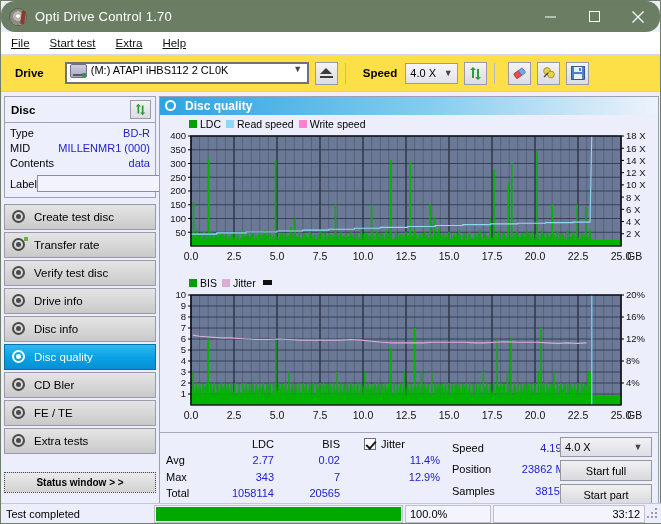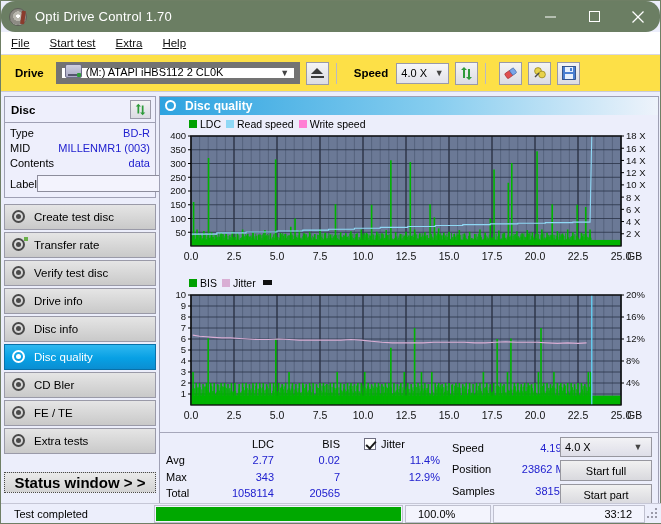--- a/index.html
+++ b/index.html
@@ -57,23 +57,23 @@
   .menu-item u { text-decoration:underline; }
 
   
   .toolbar {
     height:37px; background:#fde047;
     display:flex; align-items:center; padding:0 6px;
     border-bottom:1px solid #c9cada;
   }
   .lbl-bold { font-weight:bold; font-size:11.5px; color:#000; }
   .drive-combo {
-    display:flex; align-items:flex-end;
-    height:22px; width:244px; margin-left:12px;
-    background:#ffffff; border:6px solid #737373;
+    display:flex; align-items:flex-start;
+    height:22px; width:244px; margin-left:21px;
+    background:#ffffff; border:2px solid #737373;
   }
   .drive-combo .dicon {
     width:17px; height:14px; margin:0 4px 0 3px; flex:none;
     background:linear-gradient(#cfcfe0,#a9a9c4);
     border:1px solid #6d6d88; border-radius:2px; position:relative;
   }
   .drive-combo .dicon::after{
     content:""; position:absolute; left:2px; bottom:1px;
     width:9px; height:2px; background:#55556e;
   }
@@ -173,21 +173,21 @@
   .navicon .spark {
     position:absolute; right:-1px; top:0px; width:4px; height:4px; background:#6ab04a;
   }
 
   .left-spacer { flex:1; min-height:4px; }
   .statuswin-btn {
     height:21px; margin:4px 0 3px 0;
     border:1px dotted #4a4a4a;
     background:linear-gradient(#eaeaea,#d2d2d2);
     display:flex; align-items:center; justify-content:center;
-    font-weight:bold; font-size:15px;
+    font-weight:bold; font-size:10px;
   }
 
   
   .rightcol { flex:1; padding:4px 4px 0 0; display:flex; flex-direction:column; }
   .panel { border:1px solid #9fa0b4; background:#eceefb; flex:1; display:flex; flex-direction:column; }
   .panel-head {
     height:18px; display:flex; align-items:center;
     background:linear-gradient(to right,#2da3e0,#86cdef 55%,#eef3fb);
     padding-left:5px;
   }
@@ -249,21 +249,21 @@
 
   
   .statusbar {
     position:absolute; left:0; bottom:0; width:661px; height:20px;
     background:#eceefb; display:flex; align-items:center;
     border-top:1px solid #c6c7d6;
   }
   .sb-cell {
     height:18px; display:flex; align-items:center;
     border:1px solid #bfc0cf; background:#f3f4fd;
-    margin:0 1px; padding:0 12px; font-size:11px;
+    margin:0 1px; padding:0 4px; font-size:11px;
   }
   .sb-text { width:150px; border:none; background:transparent; }
   .sb-prog { flex:1; position:relative; padding:0; }
   .sb-prog .fill { position:absolute; left:1px; top:1px; bottom:1px; background:#00a800; }
   .sb-pct { width:86px; justify-content:flex-start; }
   .sb-time { width:152px; justify-content:flex-end; }
   .grip { width:14px; height:14px; position:relative; margin-right:2px; }
   .grip i { position:absolute; width:2px; height:2px; background:#9a9aa8; }
 </style>
 </head>
@@ -368,21 +368,21 @@
             </svg>
           </div>
         </div>
         <div class="disc-rows">
           <div class="drow">
             <span class="k">Type</span>
             <span class="v">BD-R</span>
           </div>
           <div class="drow">
             <span class="k">MID</span>
-            <span class="v">MILLENMR1 (003)</span>
+            <span class="v">MILLENMR1 (000)</span>
           </div>
           <div class="drow">
             <span class="k">Contents</span>
             <span class="v">data</span>
           </div>
           <div class="label-row">
             <span class="k">Label</span>
             <input class="label-input" type="text" value="" placeholder="" style="">
             <div class="cd-btn">
               <div class="cd-disc"></div>

